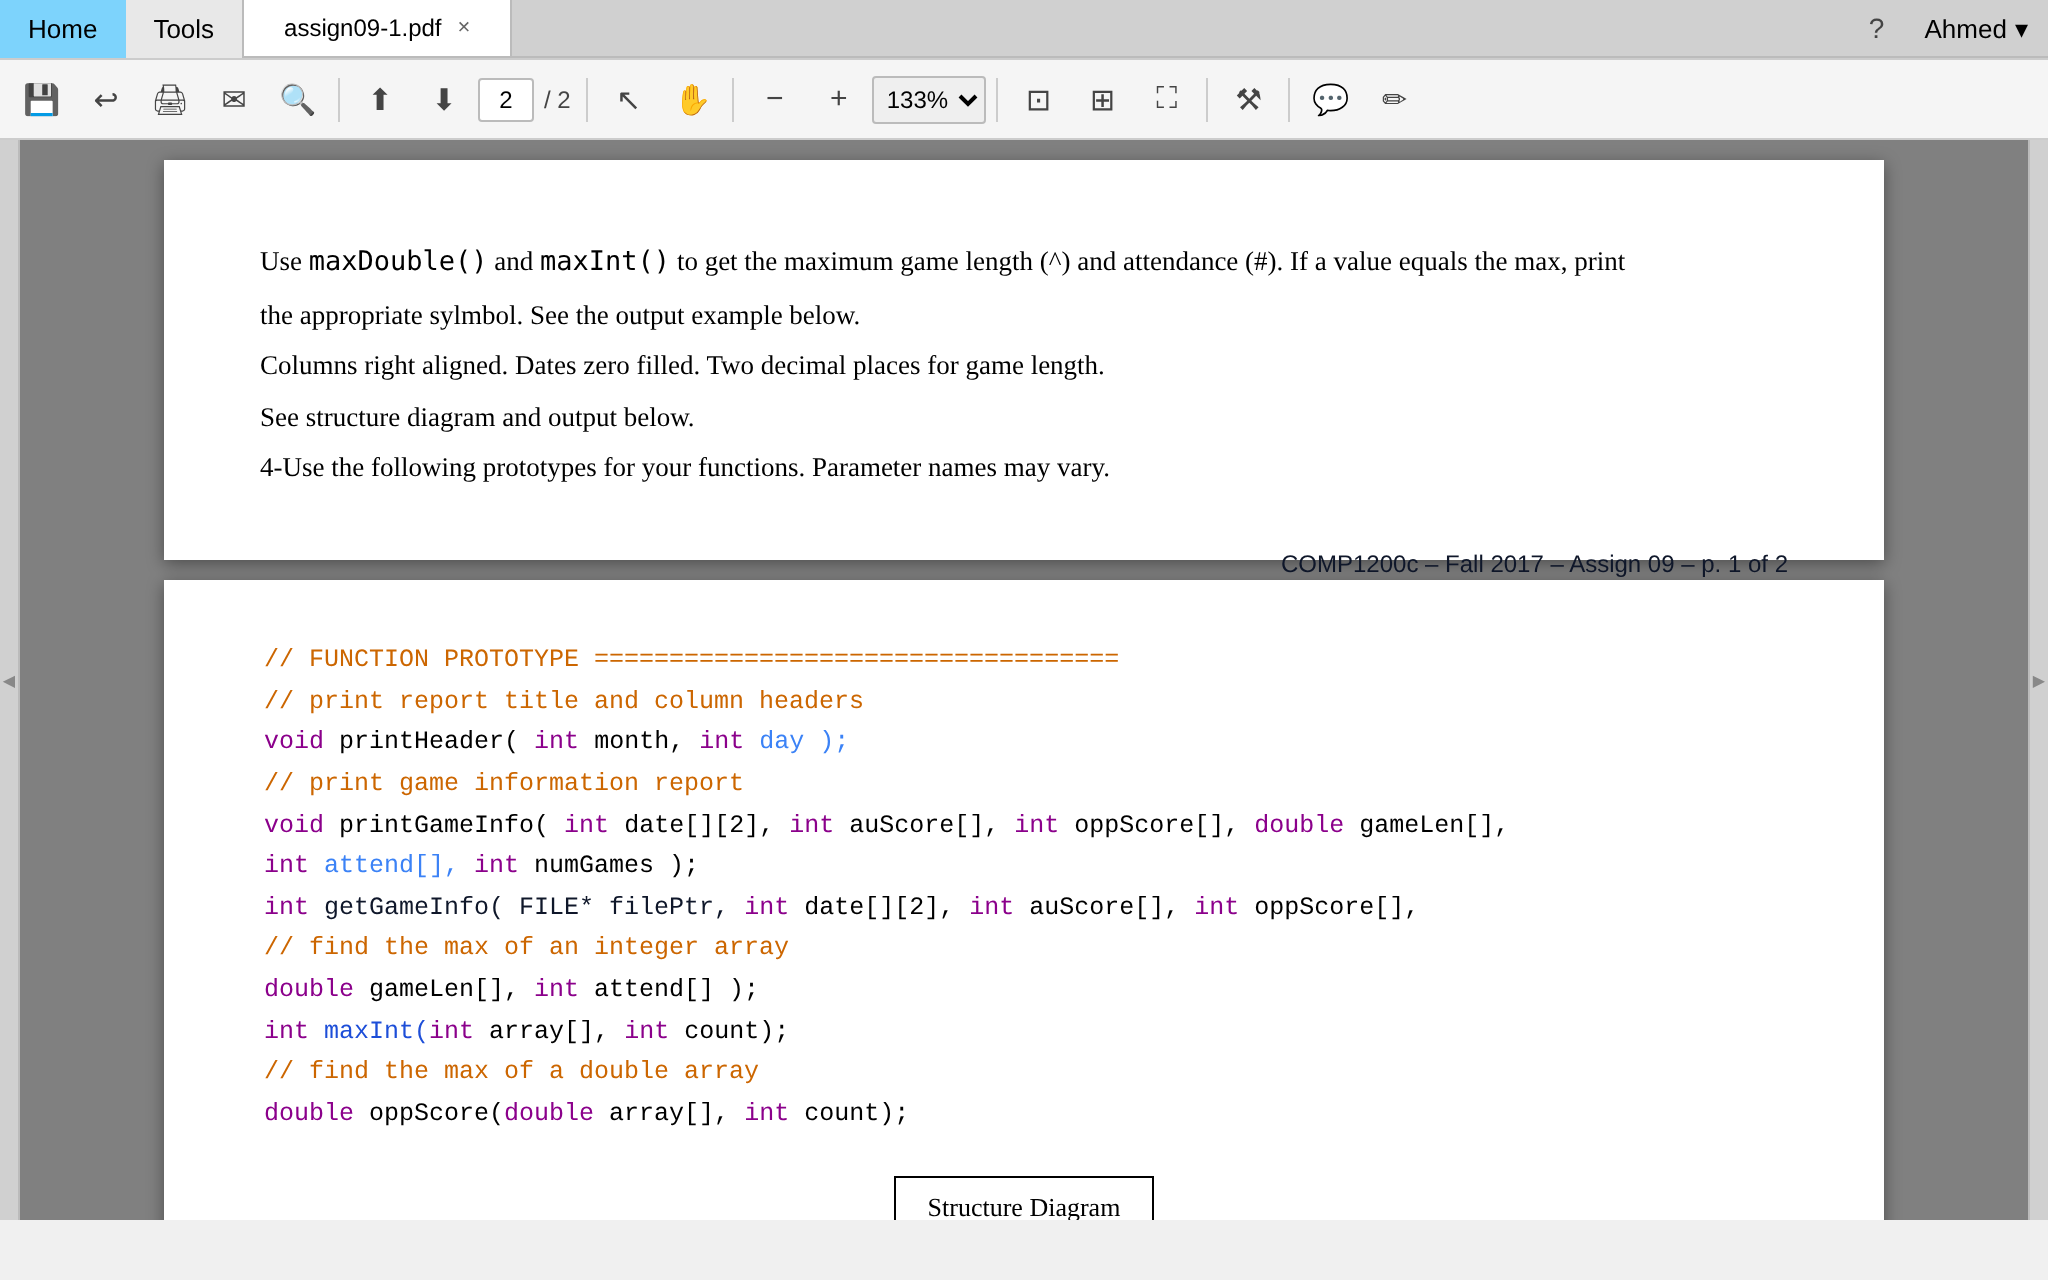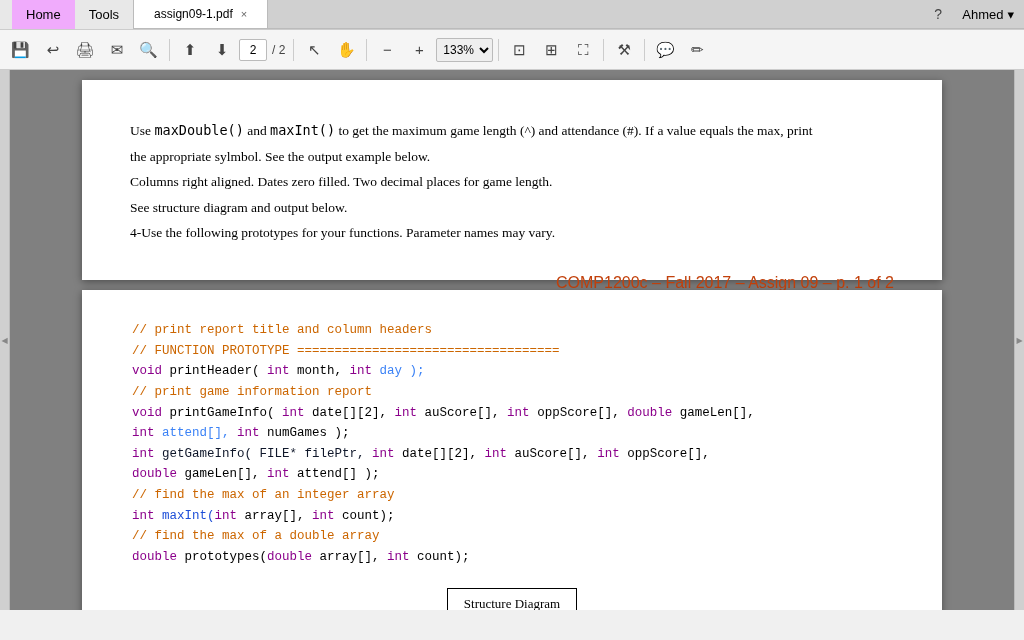--- a/index.html
+++ b/index.html
@@ -14,21 +14,21 @@
       border-bottom: 1px solid #ccc;
     }
     .menu-item {
       padding: 0 14px;
       height: 100%;
       display: flex;
       align-items: center;
       font-size: 13px;
       cursor: pointer;
     }
-    .menu-item.active { background: #f0abfc; margin-left: 12px; }
+    .menu-item.active { background: #7dd3fc; }
 
     
     #tab-bar {
       display: flex;
       align-items: center;
       background: #d0d0d0;
       height: 30px;
       border-bottom: 1px solid #bbb;
       position: relative;
     }
@@ -172,23 +172,23 @@
       font-family: 'Times New Roman', Times, serif;
       font-size: 13.5px;
       line-height: 1.6;
       color: #000;
     }
     .page1-content p {
       margin-bottom: 4px;
     }
     .page-footer {
       text-align: right;
-      font-size: 16px;
+      font-size: 12px;
       margin-top: 30px;
-      color: #c2410c;
+      color: #0f172a;
     }
 
     
     .code-page {
       background: #fff;
       width: 860px;
       min-height: 380px;
       box-shadow: 0 2px 8px rgba(0,0,0,0.4);
       padding: 30px 50px;
       font-family: 'Courier New', Courier, monospace;
@@ -307,54 +307,54 @@
         <p>See structure diagram and output below.</p>
         <p>4-Use the following prototypes for your functions. Parameter names may vary.</p>
       </div>
       <div class="page-footer">COMP1200c – Fall 2017 – Assign 09 – p. 1 of 2</div>
     </div>
 
     <div class="pdf-page code-page">
 
       <div style="font-family: 'Courier New', Courier, monospace; font-size:12.5px; line-height:1.65;">
         <div>
+          <span class="code-comment">// FUNCTION PROTOTYPE ===================================</span>
+        </div>
+        <div>
           <span class="code-comment">// print report title and column headers</span>
         </div>
         <div>
-          <span class="code-comment">// FUNCTION PROTOTYPE ===================================</span>
-        </div>
-        <div>
           <span style="color:#000;">   </span><span class="code-type">void</span><span style="color:#000;">   printHeader( </span><span class="code-type">int</span><span style="color:#000;"> month, </span><span class="code-type">int</span><span style="color:#3b82f6;"> day );</span>
         </div>
         <div>
           <span class="code-comment">// print game information report</span>
         </div>
         <div>
           <span style="color:#000;">   </span><span class="code-type">void</span><span style="color:#000;">    printGameInfo( </span><span class="code-type">int</span><span style="color:#000;"> date[][2], </span><span class="code-type">int</span><span style="color:#000;"> auScore[], </span><span class="code-type">int</span><span style="color:#000;"> oppScore[], </span><span class="code-type">double</span><span style="color:#000;"> gameLen[],</span>
         </div>
         <div>
           <span style="color:#000;">                         </span><span class="code-type">int</span><span style="color:#3b82f6;"> attend[], </span><span class="code-type">int</span><span style="color:#000;"> numGames );</span>
         </div>
         <div>
           <span style="color:#000;">   </span><span class="code-type">int</span><span style="color:#0f172a;">     getGameInfo( FILE* filePtr, </span><span class="code-type">int</span><span style="color:#000;"> date[][2], </span><span class="code-type">int</span><span style="color:#000;"> auScore[], </span><span class="code-type">int</span><span style="color:#000;"> oppScore[],</span>
         </div>
         <div>
+          <span class="code-comment">// find the max of an integer array</span>
+        </div>
+        <div>
           <span style="color:#000;">                       </span><span class="code-type">double</span><span style="color:#000;"> gameLen[], </span><span class="code-type">int</span><span style="color:#000;"> attend[] );</span>
         </div>
         <div>
-          <span class="code-comment">// find the max of an integer array</span>
-        </div>
-        <div>
           <span style="color:#000;">   </span><span class="code-type">int</span><span style="color:#1d4ed8;">     maxInt(</span><span class="code-type">int</span><span style="color:#000;"> array[], </span><span class="code-type">int</span><span style="color:#000;"> count);</span>
         </div>
         <div>
           <span class="code-comment">// find the max of a double array</span>
         </div>
         <div>
-          <span style="color:#000;">   </span><span class="code-type">double</span><span style="color:#000;">  prototypes(</span><span class="code-type">double</span><span style="color:#000;"> array[], </span><span class="code-type">int</span><span style="color:#000;"> count);</span>
+          <span style="color:#000;">   </span><span class="code-type">double</span><span style="color:#000;">  oppScore(</span><span class="code-type">double</span><span style="color:#000;"> array[], </span><span class="code-type">int</span><span style="color:#000;"> count);</span>
         </div>
       </div>
 
       <div class="struct-diagram">
         <div class="struct-title">Structure Diagram</div>
 
       </div>
 
     </div>
 

